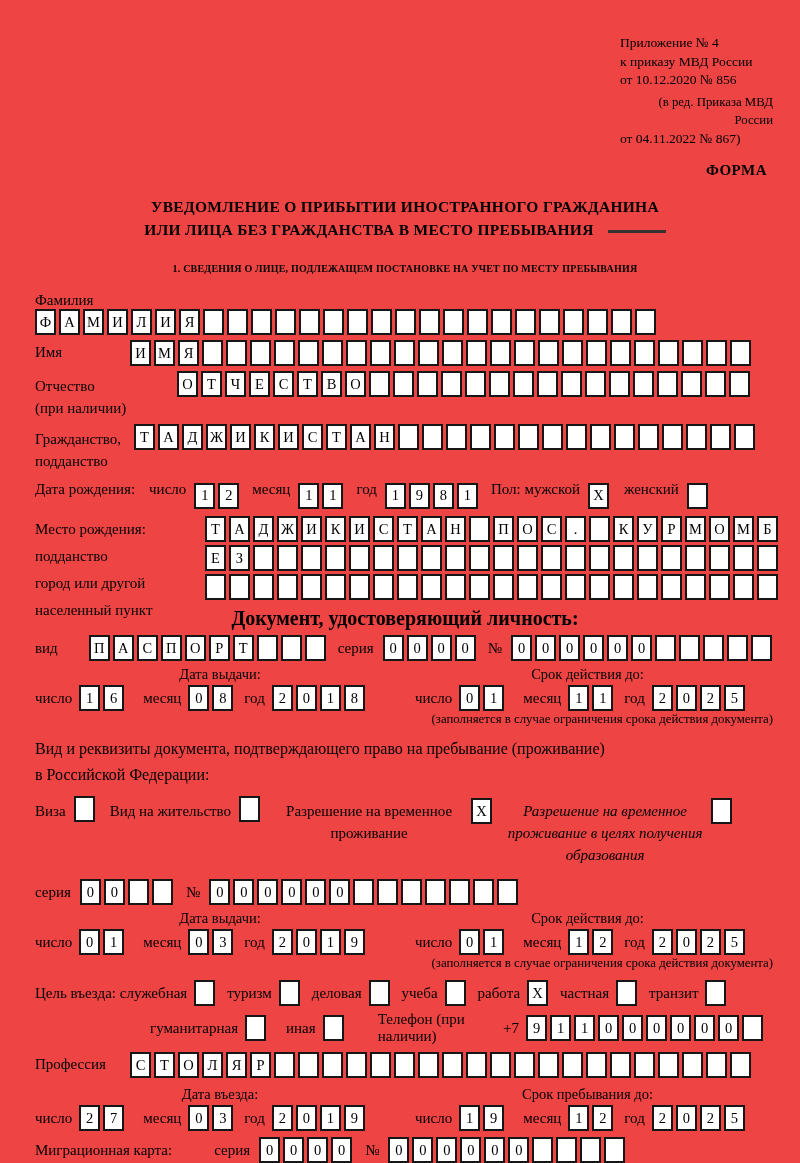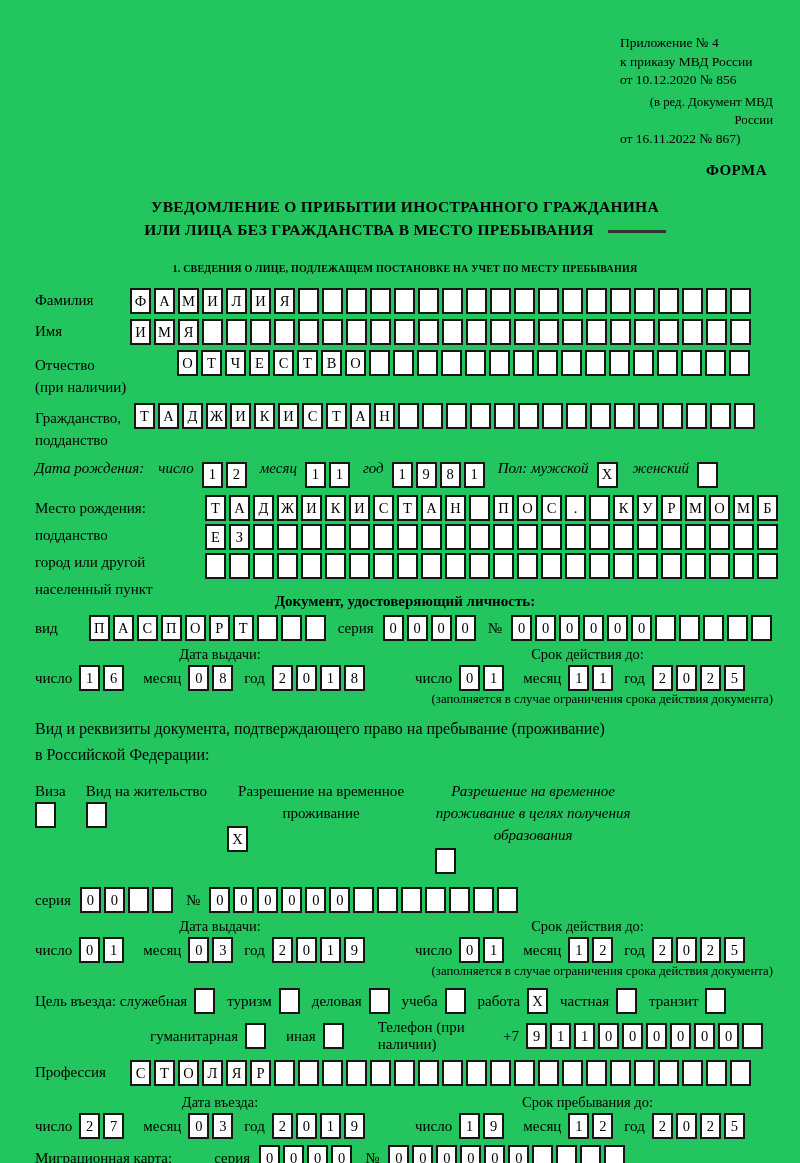--- a/index.html
+++ b/index.html
@@ -2,21 +2,21 @@
 <html><head>
 <meta charset="utf-8">
 <style>
   * { margin:0; padding:0; box-sizing:border-box; }
   html,body { background:#fff; }
   body {
     width:800px; height:1163px;
     font-family:"Liberation Serif","DejaVu Serif",serif;
     color:#000; font-size:15px;
   }
-  .page { position:relative; width:800px; height:1163px; padding:34px 25px 0 35px; overflow:hidden; background:#22c55e; }
+  .page { position:relative; width:800px; height:1163px; padding:34px 25px 0 35px; overflow:hidden; background:#ef4444; }
 
   
   .apx { margin-left:585px; font-size:13.5px; line-height:18.5px; }
   .apx .note { margin-top:3px; }
   .form-label { margin-top:14px; padding-right:8px; text-align:right; font-weight:bold; font-size:15px; letter-spacing:.5px; }
 
   
   .title { margin-top:16px; text-align:center; font-weight:bold; font-size:15.5px; line-height:23px; letter-spacing:.3px; }
   .blank-line { display:inline-block; width:58px; height:3px; background:#333; margin-left:14px; vertical-align:2px; }
   .sec-heading { margin-top:22px; text-align:center; font-weight:bold; font-size:10px; letter-spacing:.2px; }
@@ -30,50 +30,50 @@
     font-size:14.5px; background:#fff;
   }
 
   .frow { display:flex; align-items:flex-start; margin-top:5px; }
   .lbl  { flex:none; width:95px; padding-top:4px; }
   .lbl2 { flex:none; width:142px; padding-top:4px; line-height:22px; }
   .lblgrow { flex:none; min-width:95px; padding-top:4px; margin-right:4px; line-height:22px; }
 
   
   .inline-row { display:flex; align-items:center; margin-top:9px; }
-  .inline-row .t { margin:0 8px 12px 0;font-style:italic; }
+  .inline-row .t { margin:0 8px 12px 0; }
   .inline-row .t.pre { margin-right:14px; }
 
   
   .mb-block { display:flex; margin-top:6px; height:88px; }
   .mb-label { flex:none; width:170px; line-height:27px; overflow:visible; }
   .mb-rows .boxrow { display:flex; margin-bottom:3px; }
 
-  .doc-heading { margin-top:10px; text-align:center; font-weight:bold; font-size:15px; }
+  .doc-heading { margin-top:3px; text-align:center; font-weight:bold; font-size:20px; }
 
   .vid-row { display:flex; align-items:center; margin-top:5px; }
   .vid-row .t { margin:0 9px; }
   .vid-row .t.first { margin-left:0; width:70px; }
 
   
   .dates { display:flex; margin-top:5px; }
   .dates .dcol { flex:none; }
   .dates .dcol.left  { width:370px; }
   .dates .dcol.right { width:345px; margin-left:10px; }
   .dhead { text-align:center; font-size:14.5px; margin-bottom:2px; }
   .dparts { display:flex; align-items:center; }
   .dparts .t { margin:0 7px 0 0; }
   .dparts .boxrow { margin-right:8px; }
   .note { text-align:right; font-size:12.8px; margin-top:1px; padding-right:2px; }
 
   .intro { margin-top:9px; line-height:26px; font-size:16px; }
 
   
   .options { display:flex; align-items:flex-start; margin-top:8px; }
-  .opt { display:flex; align-items:flex-start; margin-right:12px;flex-direction:column; }
+  .opt { display:flex; align-items:flex-start; margin-right:12px; }
   .opt .optlabel { padding-top:4px; margin-right:8px; line-height:22px; }
   .opt .optlabel.c { text-align:center; }
   .opt .w185 { width:188px; }
   .opt .w200 { width:196px;font-style:italic; }
 
   .series-row { display:flex; align-items:center; margin-top:13px; }
   .series-row .t { margin-right:9px; }
 
   
   .prow { display:flex; align-items:center; margin-top:9px; }
@@ -89,36 +89,36 @@
 </style>
 </head>
 <body>
 
 <div class="page">
 
   <div class="apx">
     <div>Приложение № 4</div>
     <div>к приказу МВД России</div>
     <div>от 10.12.2020 № 856</div>
-    <div class="note">(в ред. Документ МВД России</div>
-    <div>от 16.11.2022 № 867)</div>
+    <div class="note">(в ред. Приказа МВД России</div>
+    <div>от 04.11.2022 № 867)</div>
   </div>
 
   <div class="form-label">ФОРМА</div>
 
   <div class="title">
     <div>УВЕДОМЛЕНИЕ О ПРИБЫТИИ ИНОСТРАННОГО ГРАЖДАНИНА</div>
     <div>
       <span>ИЛИ ЛИЦА БЕЗ ГРАЖДАНСТВА В МЕСТО ПРЕБЫВАНИЯ</span><span class="blank-line"></span>
     </div>
   </div>
 
   <div class="sec-heading">1. СВЕДЕНИЯ О ЛИЦЕ, ПОДЛЕЖАЩЕМ ПОСТАНОВКЕ НА УЧЕТ ПО МЕСТУ ПРЕБЫВАНИЯ</div>
 
-  <div class="frow" style="margin-top:14px;">
+  <div class="frow" style="margin-top:14px;flex-direction:column;">
     <span class="lbl">Фамилия</span>
     <span class="boxrow">
         <span class="cell">Ф</span>
         <span class="cell">А</span>
         <span class="cell">М</span>
         <span class="cell">И</span>
         <span class="cell">Л</span>
         <span class="cell">И</span>
         <span class="cell">Я</span>
         <span class="cell"></span>

